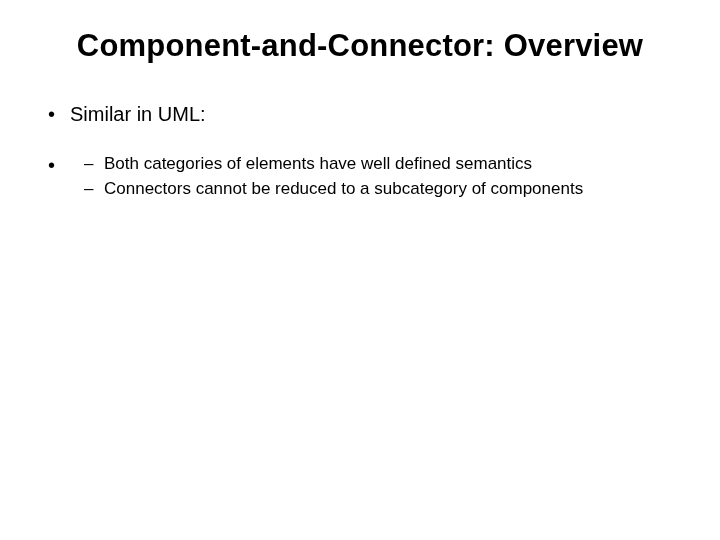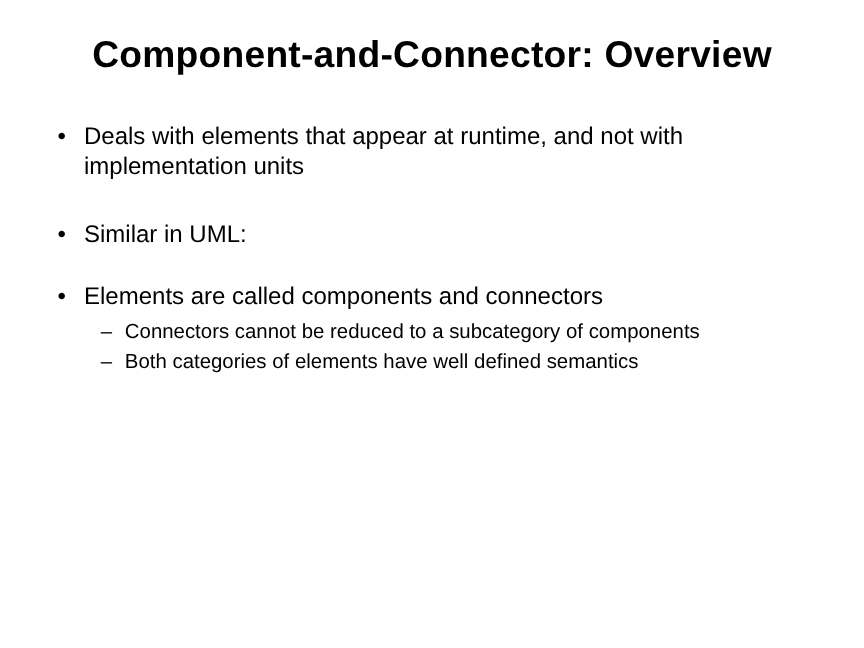--- a/index.html
+++ b/index.html
@@ -14,35 +14,31 @@
   ul.level2 > li { position: relative; padding-left: 34px; font-size: 17px; line-height: 1.3; margin-bottom: 3px; }
   ul.level2 > li::before { content: "–"; position: absolute; left: 14px; top: 0; font-size: 17px; }
 </style>
 </head>
 <body>
 
 <div class="slide">
   <h1 class="title">Component-and-Connector: Overview</h1>
 
   <ul class="level1">
-    <li>
-      <span>Deals with elements that appear at runtime, and not with implementation units</span>
-    </li>
 
     <li class="tight">
       <span>Similar in UML:</span>
       <ul class="level2">
       </ul>
     </li>
 
     <li class="tight" style="margin-top:26px;">
-      <span>Elements  are called components and connectors</span>
       <ul class="level2">
         <li>
-          <span>Connectors cannot be reduced to a subcategory of components</span>
+          <span>Both categories of elements have well defined semantics</span>
         </li>
         <li>
-          <span>Both categories of elements have well defined semantics</span>
+          <span>Connectors cannot be reduced to a subcategory of components</span>
         </li>
       </ul>
     </li>
   </ul>
 </div>
 
 </body></html>

